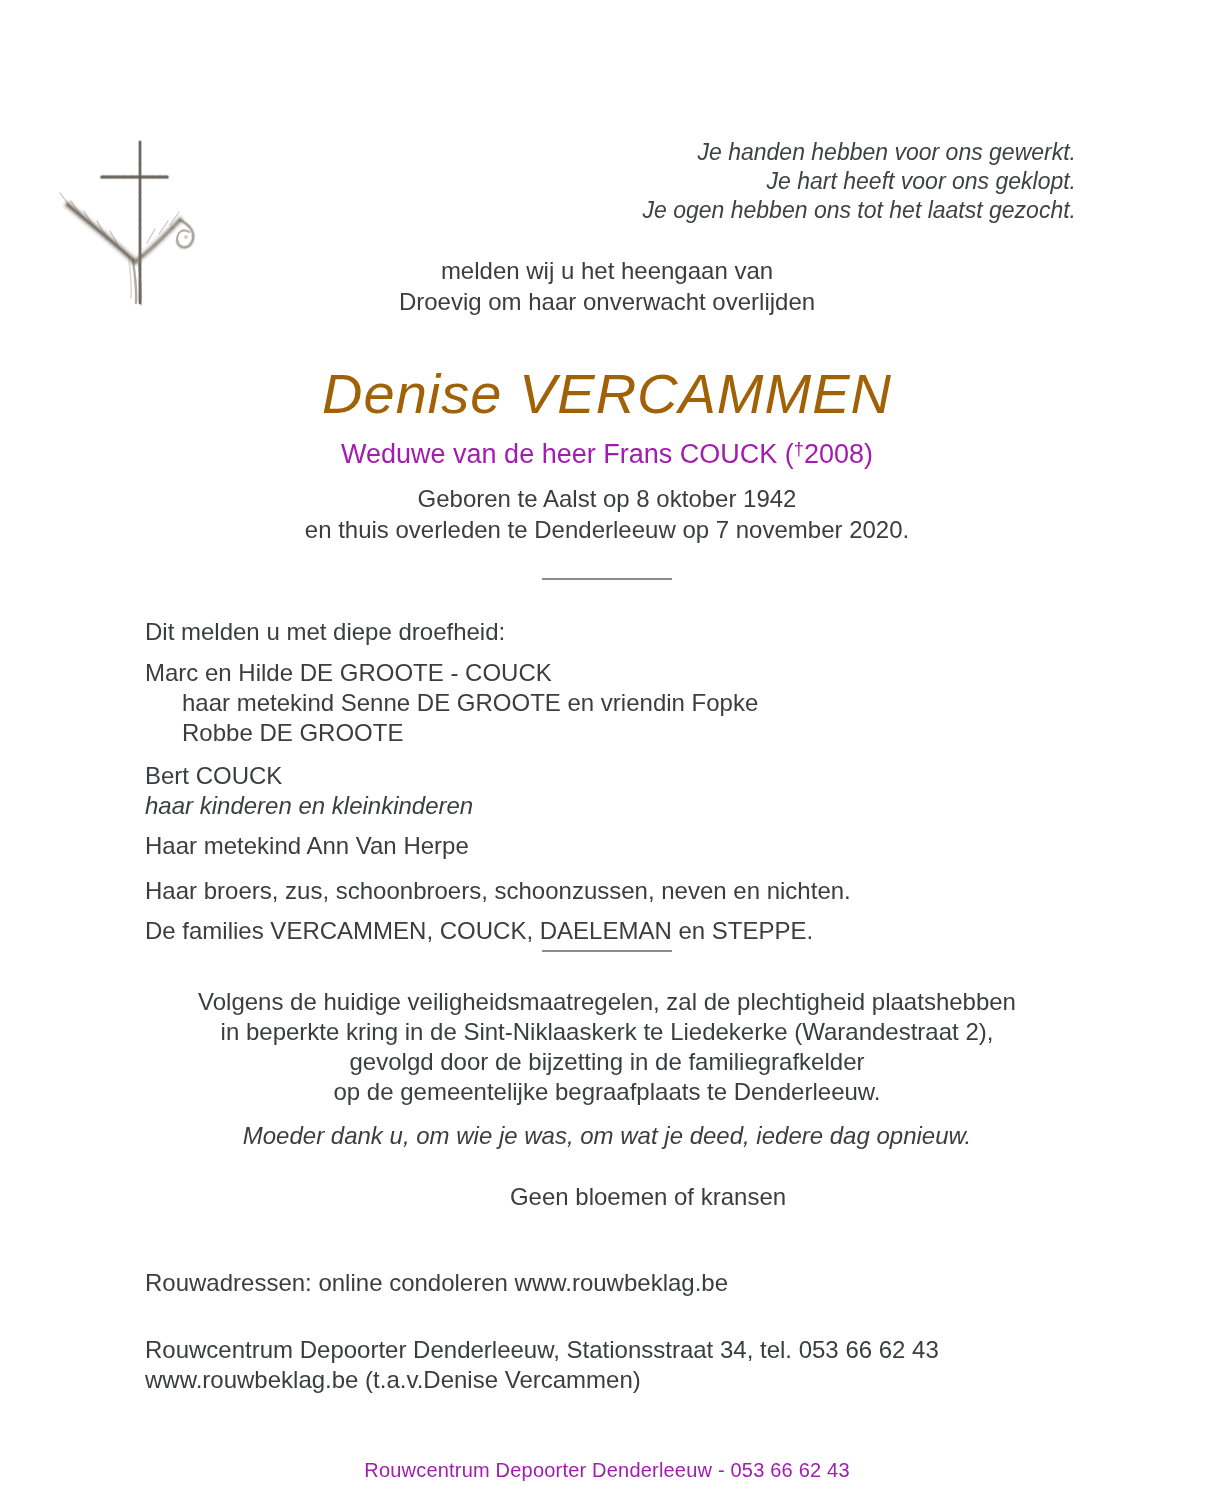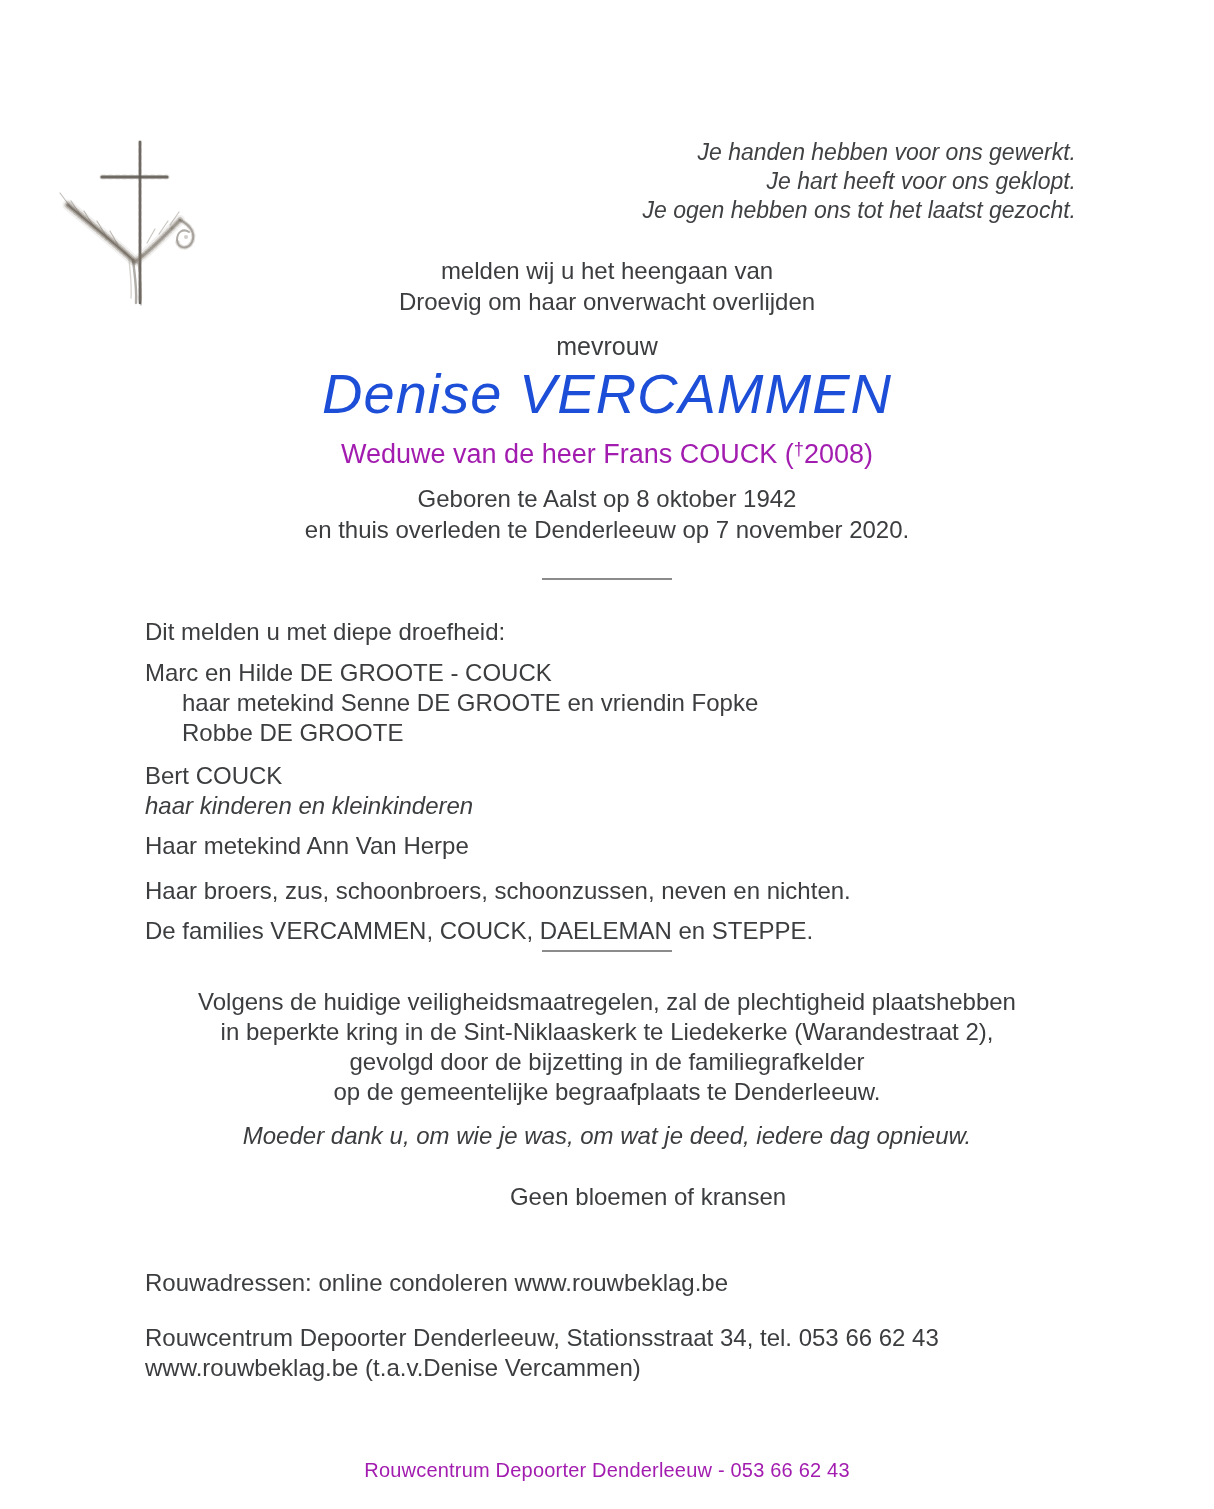--- a/index.html
+++ b/index.html
@@ -18,21 +18,21 @@
   
   .quote{top:138px;right:138px;text-align:right;font-style:italic;font-size:23px;line-height:29px;color:#3f4143;}
 
   
   .art{left:52px;top:133px;width:160px;height:180px;}
 
   
   .intro{top:255px;font-size:24px;line-height:31px;}
   .salutation{top:332px;font-size:25px;}
 
-  .name{top:363px;font-size:56px;line-height:62px;font-style:italic;font-weight:200;color:#1d4ed8;letter-spacing:1px;}
+  .name{top:363px;font-size:56px;line-height:62px;font-style:italic;font-weight:200;color:#a16207;letter-spacing:1px;}
   .subtitle{top:439px;font-size:27px;color:#a21caf;}
   .dagger{font-size:0.68em;position:relative;top:-0.42em;}
   .dates{top:483px;font-size:24px;line-height:31px;}
 
   .divider{left:calc(50% - 65px);width:130px;border-top:2px solid #8b8b8b;height:0;}
   .div1{top:578px;}
   .div2{top:950px;}
 
   
   .family{left:145px;right:140px;top:617px;font-size:24px;line-height:30px;}
@@ -45,21 +45,21 @@
   .family .l6{margin-top:15px;}
   .family .l7{margin-top:10px;}
 
   
   .ceremony{top:987px;font-size:24px;line-height:30px;}
   .tribute{top:1122px;font-size:24px;font-style:italic;}
   .noflowers{top:1183px;font-size:24px;margin-left:41px;}
 
   
   .contact{left:145px;top:1268px;font-size:24px;line-height:30px;}
-  .contact .gap{margin-top:25px;}
+  .contact .gap{margin-top:37px;}
 
   .footer{top:1459px;font-size:20px;color:#a21caf;letter-spacing:0.2px;}
 </style>
 </head>
 <body>
 
 <div class="page">
 
   <svg class="abs art" viewBox="0 0 160 180" aria-hidden="true">
     <g fill="none" stroke-linecap="round">
@@ -100,21 +100,20 @@
   <div class="abs quote">
     <div>Je handen hebben voor ons gewerkt.</div>
     <div>Je hart heeft voor ons geklopt.</div>
     <div>Je ogen hebben ons tot het laatst gezocht.</div>
   </div>
 
   <div class="abs center intro">
     <div>melden wij u het heengaan van</div>
     <div>Droevig om haar onverwacht overlijden</div>
   </div>
-  <div class="abs center salutation">mevrouw</div>
 
   <div class="abs center name">Denise VERCAMMEN</div>
   <div class="abs center subtitle"><span>Weduwe van de heer Frans COUCK (</span><span class="dagger">†</span><span>2008)</span></div>
   <div class="abs center dates">
     <div>Geboren te Aalst op 8 oktober 1942</div>
     <div>en thuis overleden te Denderleeuw op 7 november 2020.</div>
   </div>
 
   <div class="abs divider div1"></div>
 

